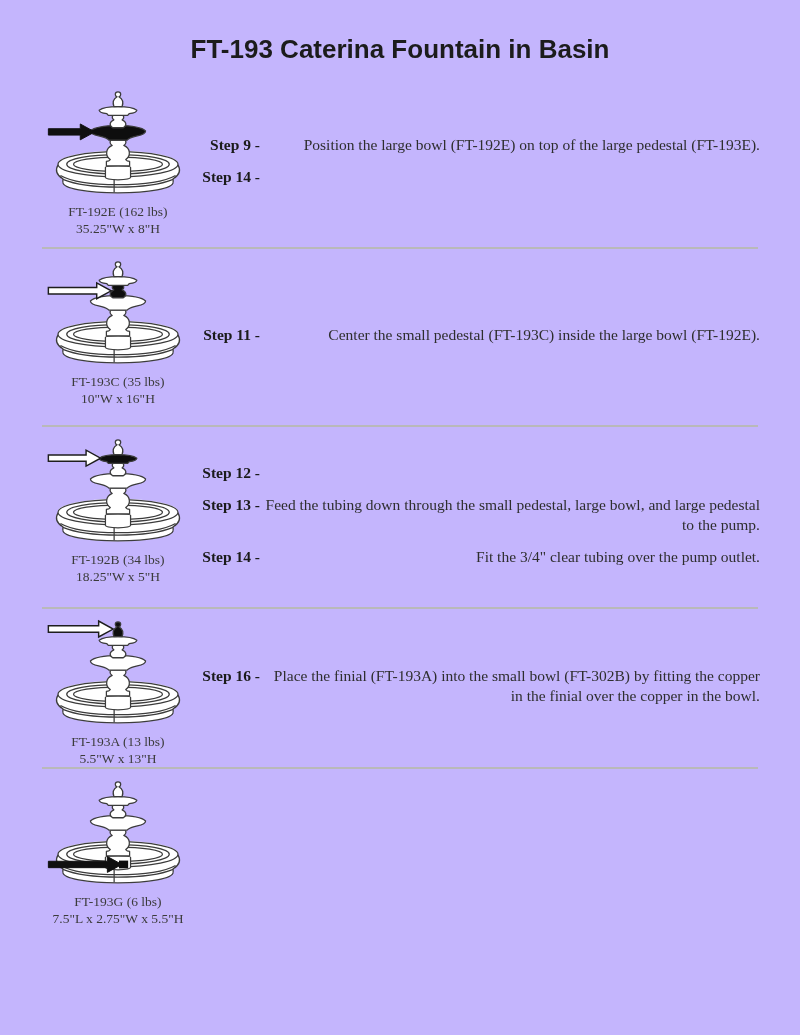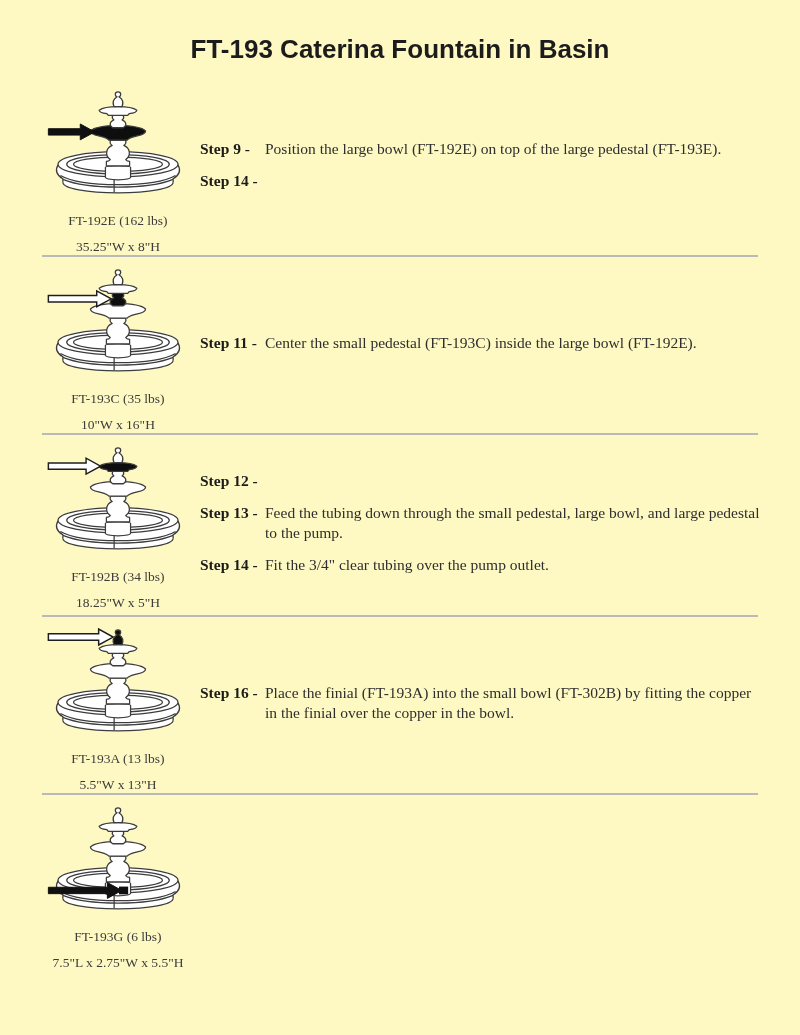--- a/index.html
+++ b/index.html
@@ -1,35 +1,35 @@
 <!DOCTYPE html>
 <html><head>
 <meta charset="utf-8">
 <style>
   html,body { margin:0; padding:0; background:#fff; }
   #page {
-    width:800px; height:1035px; background:#fef9c3; overflow:hidden;
+    width:800px; height:1035px; background:#c4b5fd; overflow:hidden;
     font-family:"Liberation Serif", serif; color:#2d2d2d; position:relative;
   }
   
   #header { text-align:center; padding-top:33px; font-family:"Liberation Sans", sans-serif; }
   #title { font-size:26px; font-weight:bold; color:#1c1c1c; line-height:32px; }
   #subtitle { font-size:23px; font-weight:normal; color:#222; line-height:30px; margin-top:1px; }
   #sections { margin-top:14px; }
   
   .section { display:flex; align-items:stretch; padding:4px 40px 0 36px; box-sizing:border-box; }
   .section.s1 { min-height:168px; }
   .section.s2 { min-height:176px; }
   .section.s3 { min-height:180px; }
   .section.s4 { min-height:155px; }
   .section.s5 { min-height:170px; }
   .figure-col { width:164px; flex:none; display:flex; flex-direction:column; align-items:center; padding-top:2px; }
   .figure-col svg { display:block; }
-  .fig-label { text-align:center; font-size:13.5px; line-height:16px; color:#3b3b3b; margin-top:10px; }
-  .steps-col { flex:1; display:flex; flex-direction:column; justify-content:center; padding-bottom:8px; }
+  .fig-label { text-align:center; font-size:13.5px; line-height:16px; color:#3b3b3b; margin-top:1px; }
+  .steps-col { flex:1; display:flex; flex-direction:column; justify-content:center; padding-bottom:8px;text-align:right; }
   .step { display:flex; font-size:15.5px; line-height:20px; }
   .step + .step { margin-top:12px; }
   .step-label { flex:none; width:60px; font-weight:bold; color:#1b1b1b; margin-right:5px; white-space:nowrap; }
   .step-text { flex:1; color:#2e2e2e; }
   .divider { border-top:2px solid #b9b9b9; margin:0 42px; height:0; }
   
   .art path, .art ellipse { fill:#ffffff; stroke:#3c3c3c; stroke-width:1.3; stroke-linejoin:round; }
   .art .noline { stroke:none; }
   .art .nofill { fill:none; }
   .art .hl { fill:#0e0e0e !important; }

